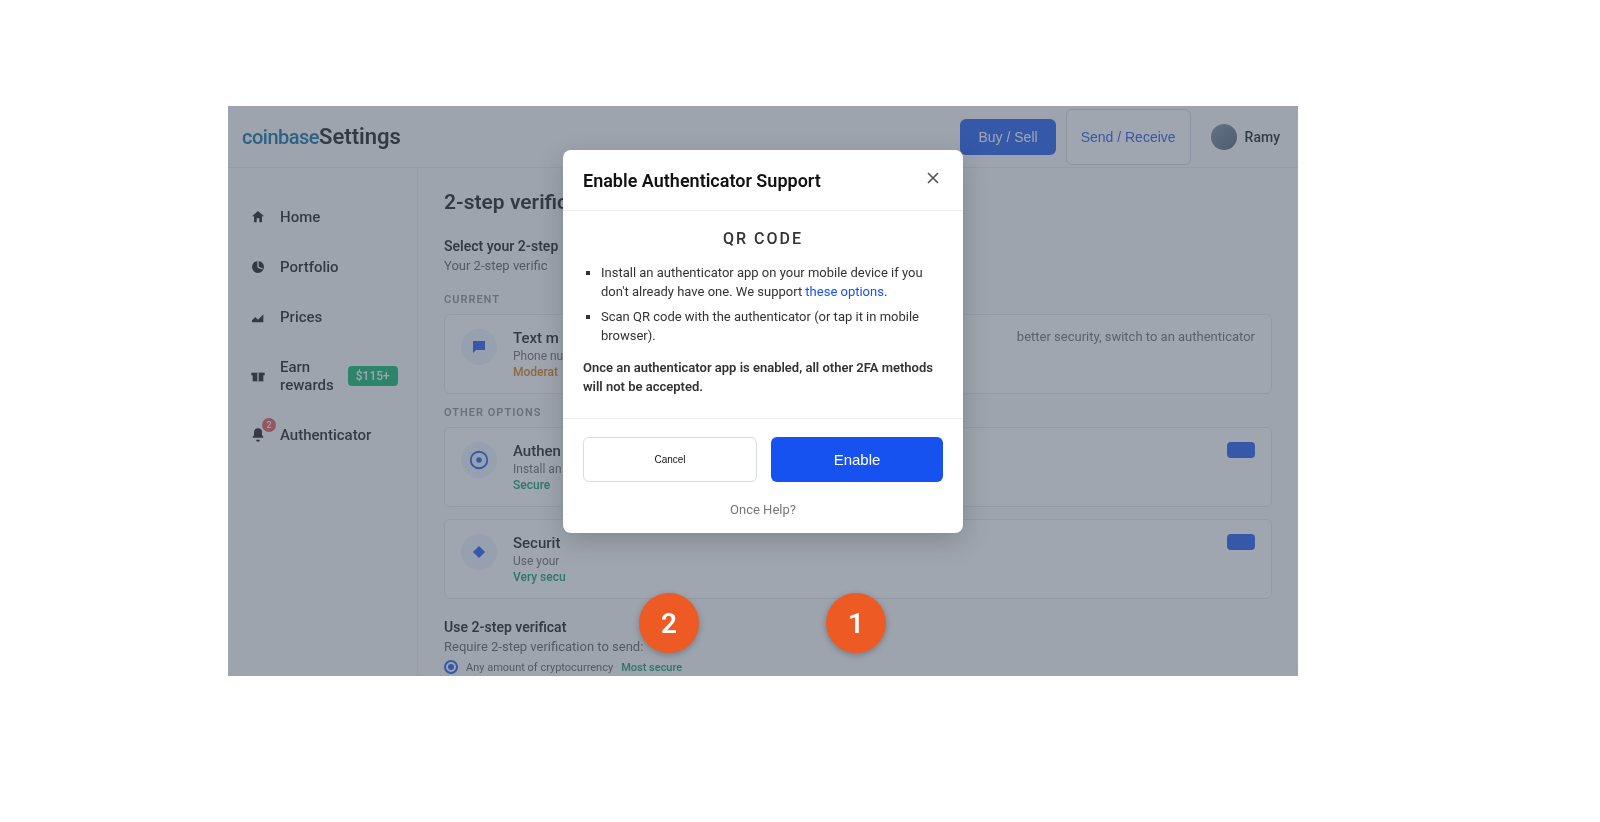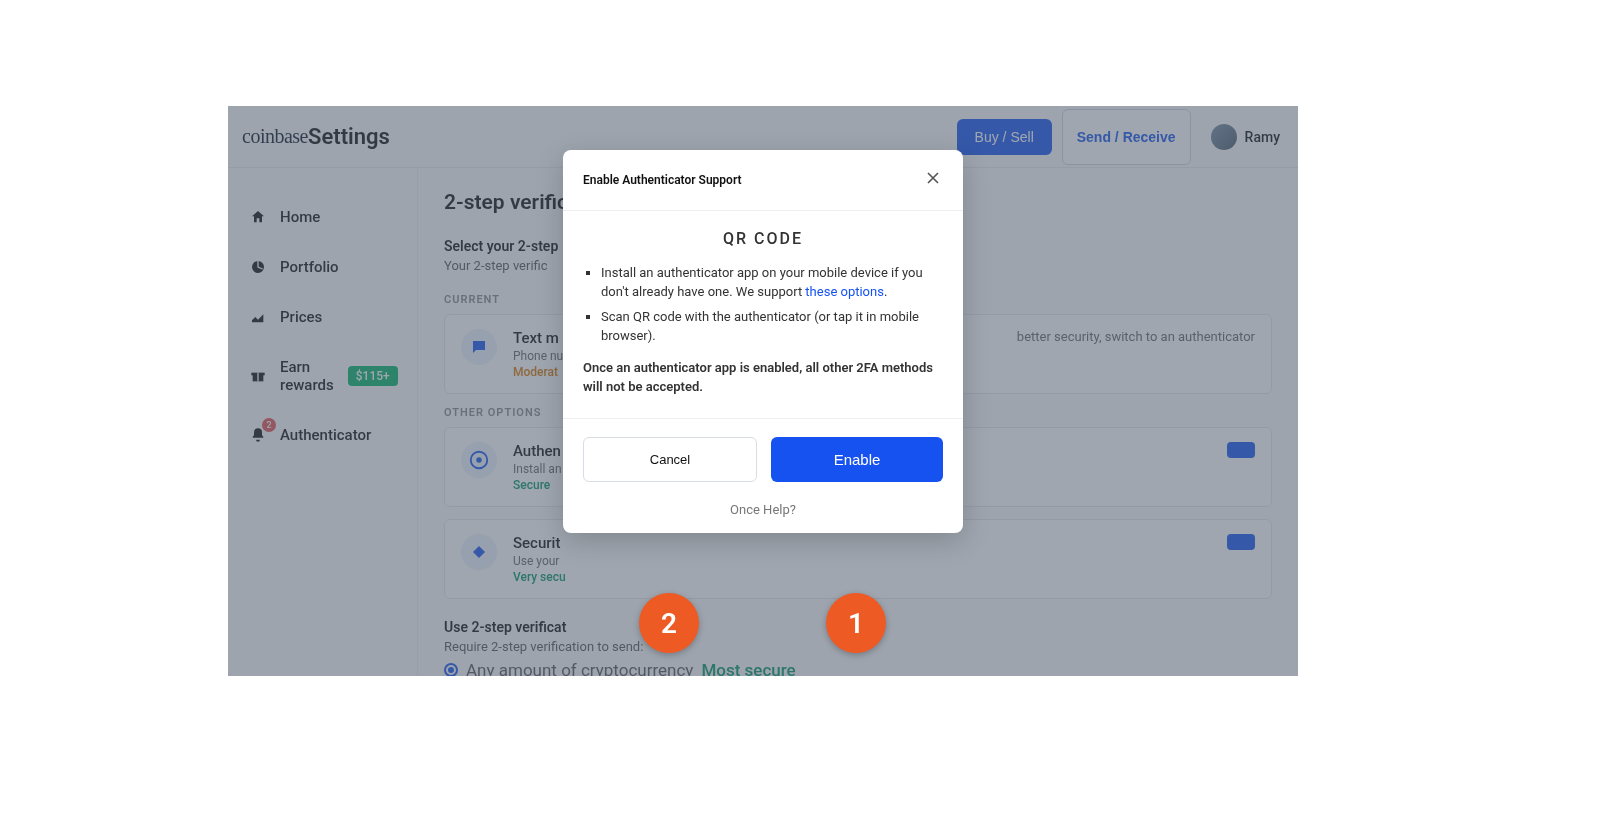--- a/index.html
+++ b/index.html
@@ -21,30 +21,30 @@
   background: #fafbfc;
 }
 .topbar {
   height: 62px;
   display: flex;
   align-items: center;
   padding: 0 18px 0 10px;
   border-bottom: 1px solid #e8e8e8;
   background: #fafbfc;
 }
-.logo { color: #0f172a; font-weight: 500; font-size: 20px; letter-spacing: -0.5px; padding-left: 4px; font-family: Liberation Serif, serif; }
+.logo { color: #0369a1; font-weight: 500; font-size: 20px; letter-spacing: -0.5px; padding-left: 4px; }
 .page-title-head { font-size: 22px; font-weight: 600; color: #111; }
 .topbar-spacer { flex: 1; }
 .btn-primary {
   background: #1652f0; color: #fff; border: none; border-radius: 6px;
   padding: 10px 18px; font-size: 14px; font-weight: 500; cursor: pointer;
 }
 .btn-outline {
   background: #fff; color: #1652f0; border: 1px solid #cfd6e2; border-radius: 6px;
-  padding: 19px 14px; font-size: 14px; font-weight: 700; cursor: pointer; margin-left: 10px;
+  padding: 19px 14px; font-size: 14px; font-weight: 400; cursor: pointer; margin-left: 10px;
 }
 .avatar-wrap { display: flex; align-items: center; margin-left: 20px; cursor: pointer; justify-content: flex-end; }
 .avatar {
   width: 26px; height: 26px; border-radius: 50%;
   background: linear-gradient(135deg,#7a8fa8 0%, #4a5a6a 100%); margin-right: 8px;
 }
 .username { font-size: 14px; font-weight: 500; color: #111; }
 .body-cols { display: flex; height: calc(100% - 62px); }
 .sidebar { width: 190px; padding-top: 24px; border-right: 1px solid #eee; }
 .side-item {
@@ -82,38 +82,38 @@
 .method-sub { font-size: 12px; color:#666; margin-top:2px; }
 .tag-mod { color:#d97706; font-size:12px; font-weight:500; margin-top:2px; }
 .tag-sec { color:#059669; font-size:12px; font-weight:500; margin-top:2px; }
 .method-side-text { color:#666; font-size:13px; max-width:360px; }
 .action-chip {
   background:#1652f0; color:#fff; padding:8px 14px; border-radius:4px; font-size:13px;
   position:absolute; right:0;
 }
 .chip-wrap { position:relative; width:56px; height:30px; }
 .bottom-section { margin-top: 20px; }
-.radio-row { display:flex; align-items:center; gap:8px; font-size:17px; color:#555; margin-top:6px; }
+.radio-row { display:flex; align-items:center; gap:8px; font-size:11px; color:#555; margin-top:6px; }
 .radio-dot { width:14px; height:14px; border:2px solid #1652f0; border-radius:50%; position:relative; }
 .radio-dot::after { content:''; position:absolute; inset:2px; background:#1652f0; border-radius:50%; }
 .most-secure { color:#059669; font-weight:500; }
 
 .dim-overlay {
   position: absolute; inset: 0; background: rgba(80,92,110,0.55); z-index: 5;
 }
 .modal {
   position: absolute; z-index: 10; left: 50%; top: 44px; transform: translateX(-50%);
   width: 400px; background: #fff; border-radius: 8px;
   box-shadow: 0 8px 28px rgba(0,0,0,0.18); overflow: hidden;
 }
 .modal-head {
   display: flex; align-items: center; justify-content: space-between;
   padding: 18px 20px; border-bottom: 1px solid #eee;
 }
-.modal-title { font-size: 12px; font-weight: 600; color:#111; }
+.modal-title { font-size: 18px; font-weight: 600; color:#111; }
 .close-x { cursor: pointer; color:#555; }
 .modal-body { padding: 18px 20px 22px; font-size:13px; color:#333; }
 .qr-heading { text-align:center; font-size:16px; letter-spacing:2px; font-weight:500; margin-bottom:16px; }
 .modal-body ul { list-style: square; padding-left: 18px; margin-bottom: 14px; }
 .modal-body li { margin-bottom: 6px; line-height: 1.45; }
 .link { color:#1652f0; text-decoration:none; }
 .modal-note { font-weight:600; line-height:1.4; }
 .modal-input-sect { border-top:1px solid #eee; margin-top:18px; padding:22px 0 6px; text-align:center; }
 .code-label { font-size:13px; color:#333; margin-bottom:14px; }
 .code-row { display:flex; gap:10px; justify-content:center; }
@@ -124,21 +124,21 @@
 .authy-badge svg { width:34px; height:34px; }
 .code-input {
   width:118px; height:52px; border:1px solid #e2e5ea; border-radius:6px;
   text-align:center; font-size:15px; letter-spacing:4px; color:#9aa1ac;
 }
 .modal-actions {
   border-top:1px solid #eee; padding:18px 20px 12px; display:flex; gap:14px;
 }
 .btn-cancel {
   flex:1; padding:14px 0; border:1px solid #d8dde5; background:#fff; color:#111;
-  font-size:13px; font-weight:500; border-radius:6px; cursor:pointer;
+  font-size:10px; font-weight:500; border-radius:6px; cursor:pointer;
 }
 .btn-enable {
   flex:1; padding:14px 0; border:none; background:#1652f0; color:#fff;
   font-size:15px; font-weight:500; border-radius:6px; cursor:pointer;
 }
 .help-link { text-align:center; padding:8px 0 16px; font-size:13px; color:#777; cursor:pointer; }
 .annotation {
   position:absolute; z-index:20; width:60px; height:60px; border-radius:50%;
   background:#ee5a24; color:#fff; font-size:28px; font-weight:600;
   display:flex; align-items:center; justify-content:center;

